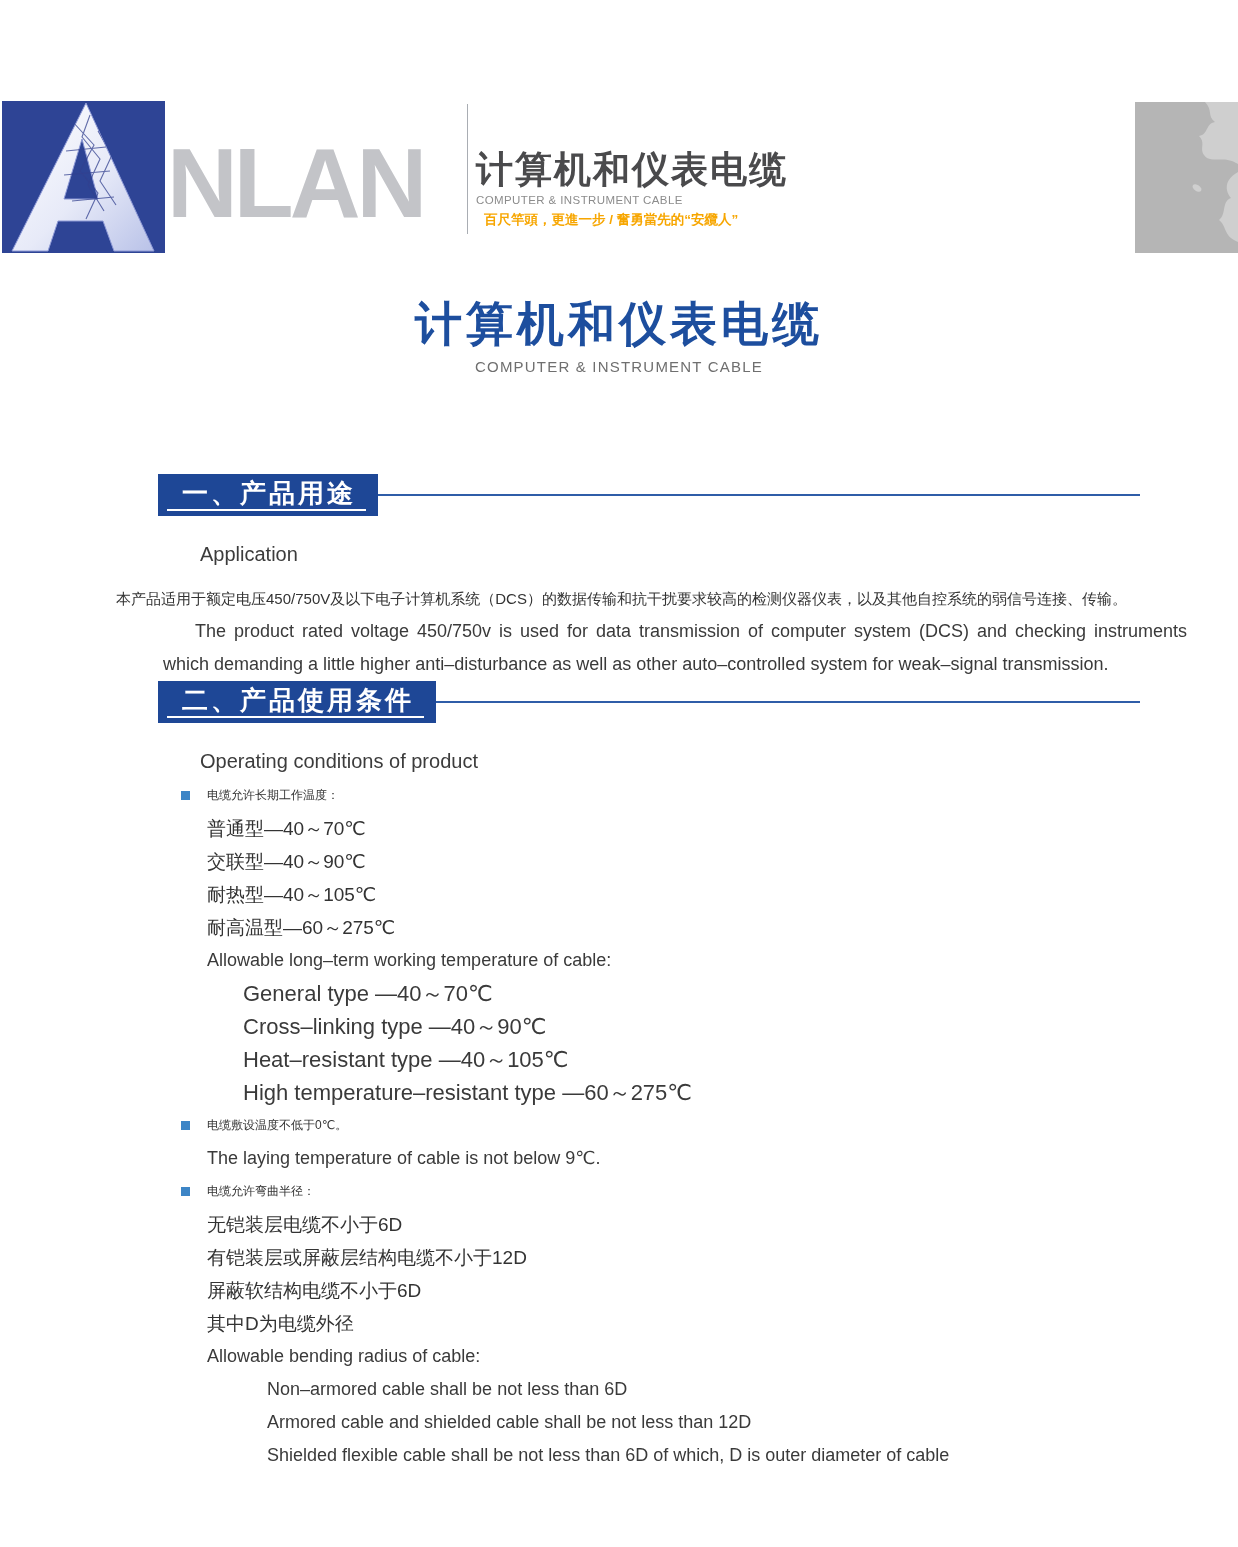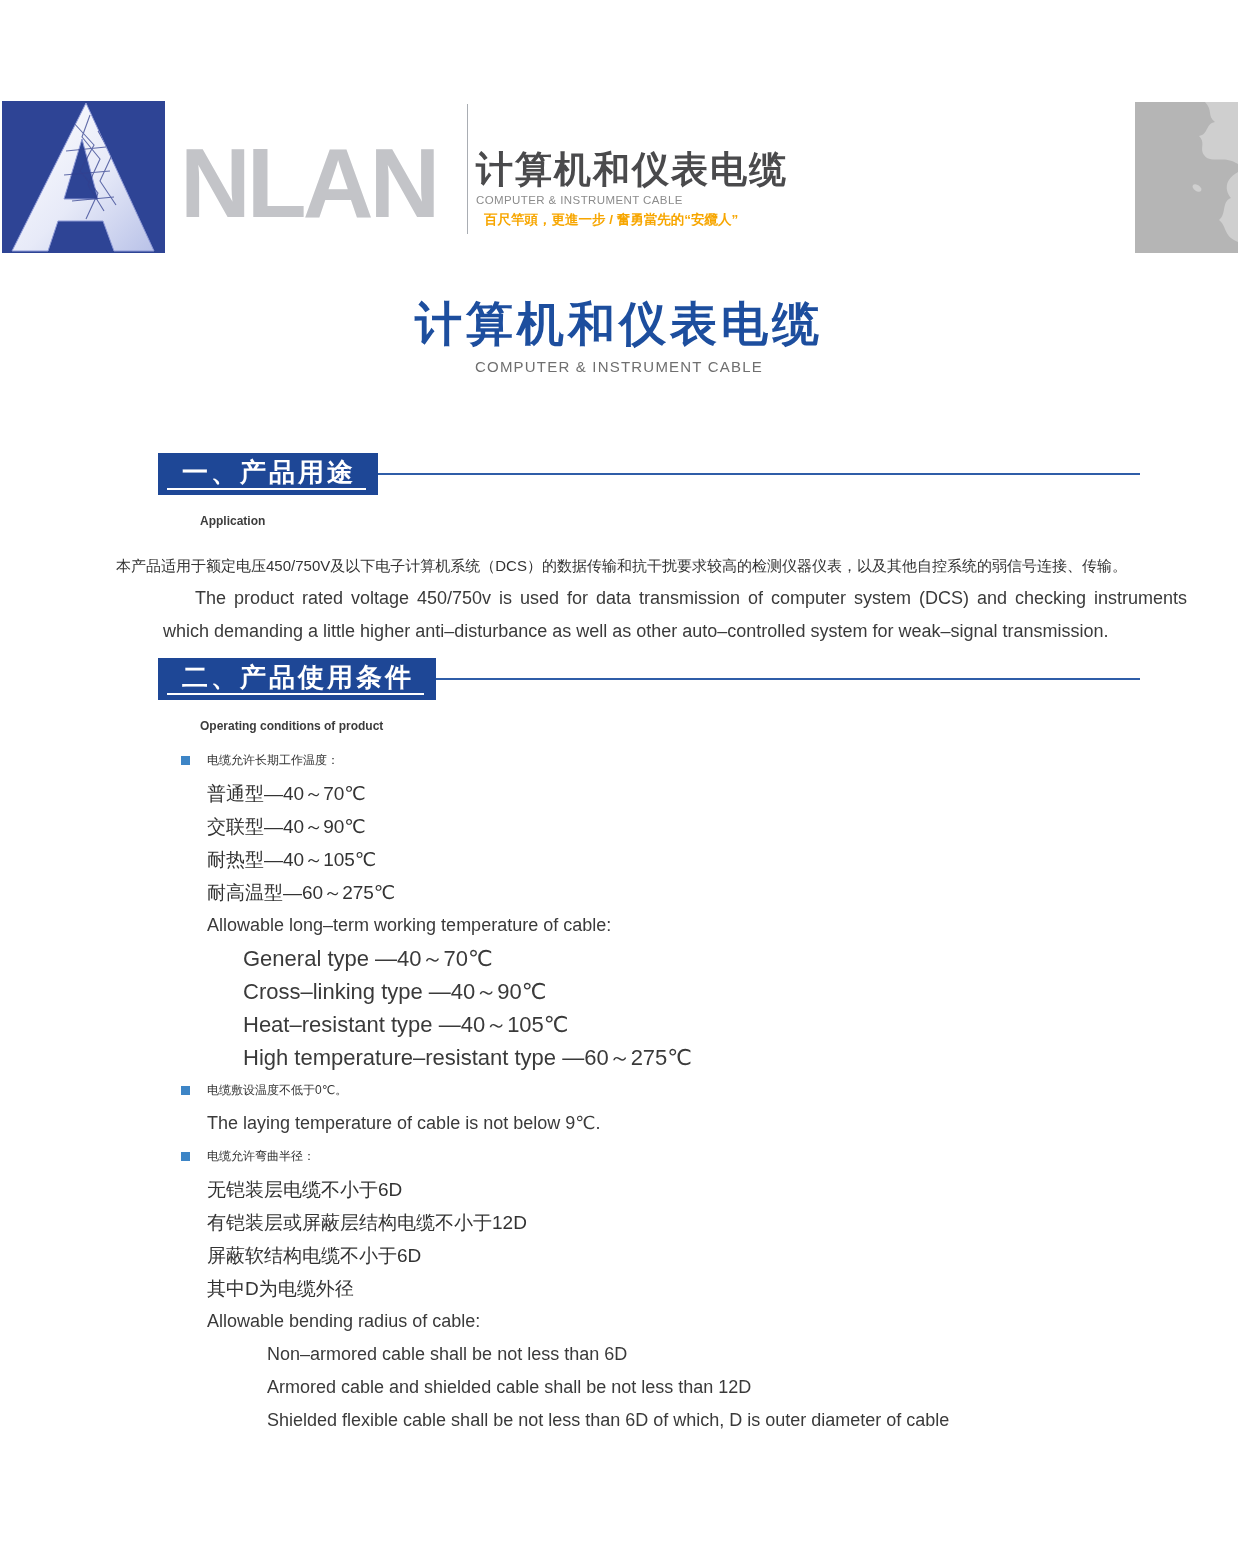--- a/index.html
+++ b/index.html
@@ -11,21 +11,21 @@
   }
 
   
   .hdr { position:absolute; top:0; left:0; width:100%; height:270px; }
   .logo-box {
     position:absolute; left:2px; top:101px; width:163px; height:152px;
     background:var(--logo-box-blue,#2e4495);
   }
   .logo-box svg { display:block; width:100%; height:100%; }
   .nlan {
-    position:absolute; left:180px; top:134px;
+    position:absolute; left:167px; top:134px;
     font-size:98px; line-height:98px; font-weight:bold;
     letter-spacing:-4px; color:var(--logo-letters-gray,#c3c4c8);
   }
   .hdr-divider {
     position:absolute; left:467px; top:104px; width:1px; height:130px;
     background:#a9adb3;
   }
   .hdr-cn {
     position:absolute; left:476px; top:150px;
     font-size:37px; line-height:40px; font-weight:bold;
@@ -55,37 +55,37 @@
   .doc-subtitle {
     margin-top:9px; text-align:center;
     font-size:15px; line-height:18px; color:#6f6f6f; letter-spacing:1.2px;
   }
 
   
   .sec-row {
     display:flex; align-items:center;
     margin:0 98px 0 158px;
   }
-  .sec-row.first { margin-top:77px; }
-  .sec-row.second { margin-top:10px; }
+  .sec-row.first { margin-top:98px; }
+  .sec-row.second { }
   .sec-bar {
     position:relative; flex:0 0 auto;
     background:var(--brand-blue,#1e4796); color:#ffffff;
     font-size:26px; line-height:26px; font-weight:bold; letter-spacing:3px;
     padding:6px 22px 10px 24px; min-width:206px;
   }
   .sec-bar::after {
     content:""; position:absolute; left:9px; right:12px; bottom:5px;
     height:2px; background:#ffffff;
   }
   .sec-line { flex:1 1 auto; height:2px; background:var(--accent-line-blue,#2f5da8); }
 
   .sec-sub-en {
-    margin:13px 98px 0 200px;
-    font-size:12px; line-height:26px; color:#3c3c3c;font-weight:bold;
+    margin:25px 98px 0 200px;
+    font-size:20px; line-height:26px; color:#3c3c3c;
   }
 
   
   .para-cn {
     margin:15px 98px 0 86px;
     font-size:15px; line-height:33px; color:#333;
     text-align:justify; text-indent:2em;
   }
   .para-en {
     margin:0 51px 0 163px;

